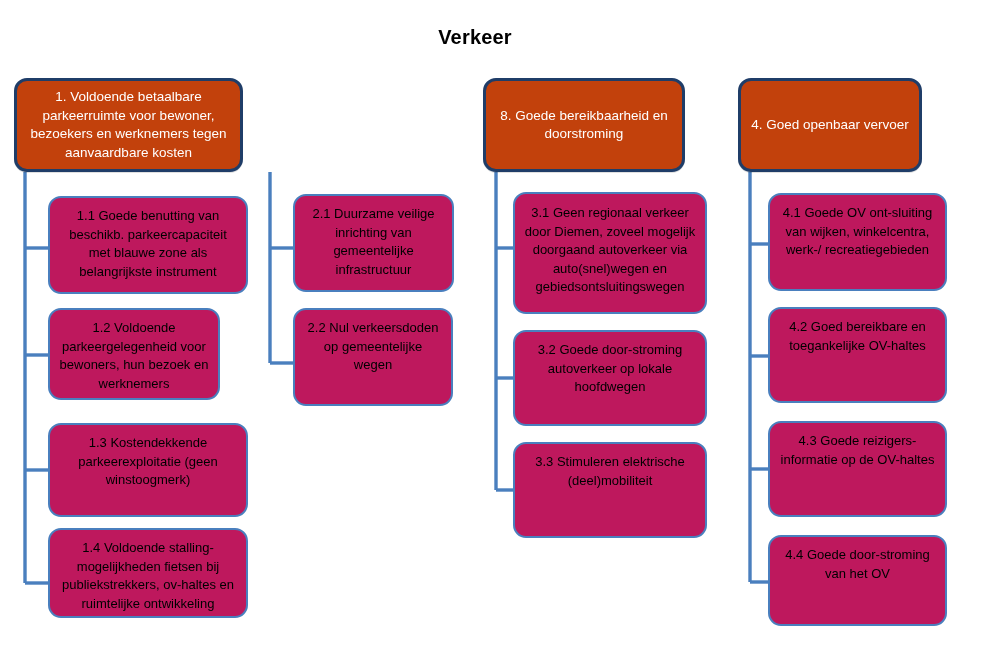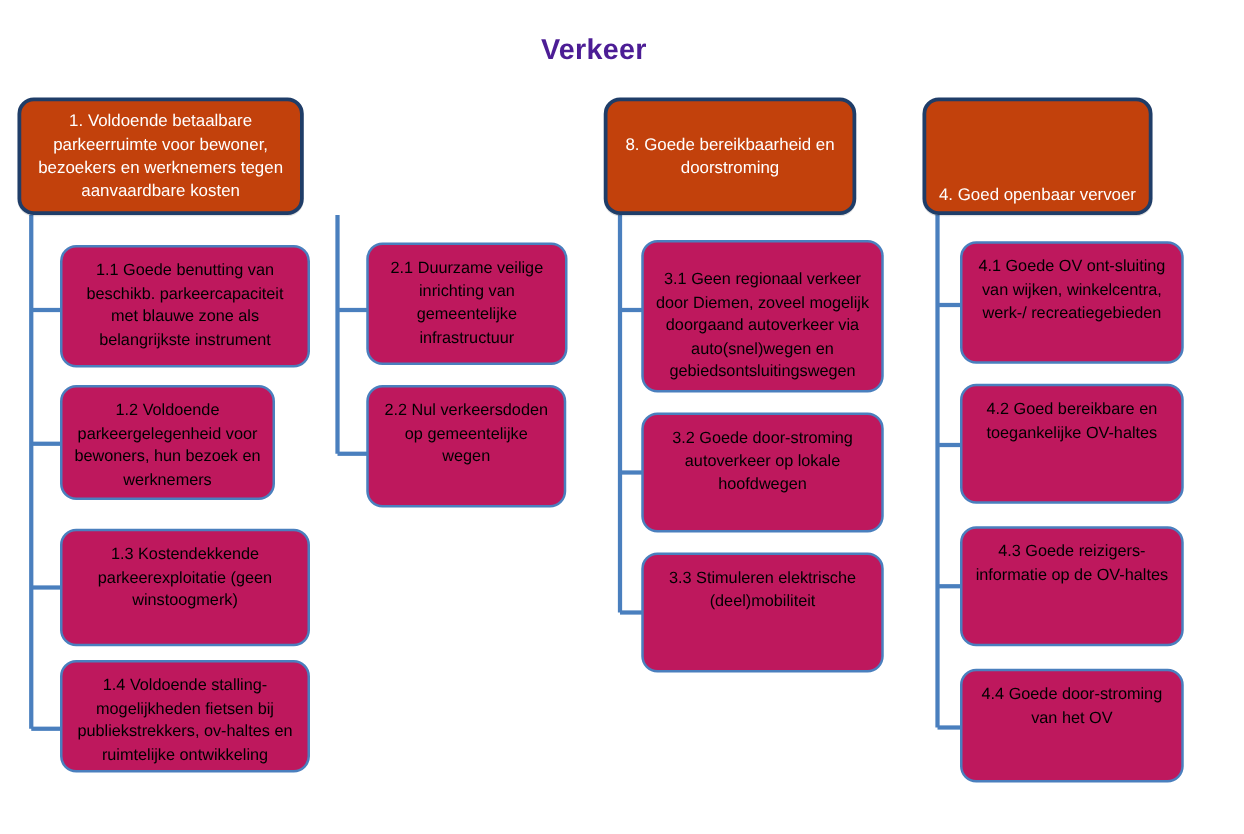--- a/index.html
+++ b/index.html
@@ -11,23 +11,23 @@
     overflow:hidden;
     -webkit-font-smoothing:antialiased;
   }
   #canvas{position:absolute;left:0;top:0;width:995px;height:667px;}
 
   
   .title{
     position:absolute;
     left:0;top:26px;width:950px;
     text-align:center;
-    font-size:23px;
+    font-size:20px;
     font-weight:bold;
-    color:#4c1d95;
+    color:#000000;
     letter-spacing:.2px;
   }
 
   
   .connectors{position:absolute;left:0;top:0;width:995px;height:667px;}
 
   
   .hbox{
     position:absolute;
     box-sizing:border-box;
@@ -55,21 +55,21 @@
     border-radius:13px;
     color:#000000;
     font-size:13px;
     line-height:18.5px;
     text-align:center;
     padding:9px 8px 6px 8px;
     overflow:hidden;
   }
   .sbox span{display:block;width:100%;}
   
-  .sbox.clipped{padding-top:20px;}
+  .sbox.clipped{padding-top:10px;}
 </style>
 </head>
 <body>
 
 <div id="canvas">
 
   <div class="title">Verkeer</div>
 
   <svg class="connectors" width="995" height="667" viewBox="0 0 995 667">
     <g stroke="#4a7fbe" stroke-width="3.4" fill="none" stroke-linecap="butt">
@@ -129,21 +129,21 @@
   <div class="sbox clipped" style="left:513px;top:192px;width:194px;height:122px;">
     <span>3.1 Geen regionaal verkeer door Diemen, zoveel mogelijk doorgaand autoverkeer via auto(snel)wegen en gebiedsontsluitingswegen</span>
   </div>
   <div class="sbox" style="left:513px;top:330px;width:194px;height:96px;">
     <span>3.2 Goede door-stroming autoverkeer op lokale hoofdwegen</span>
   </div>
   <div class="sbox" style="left:513px;top:442px;width:194px;height:96px;">
     <span>3.3 Stimuleren elektrische (deel)mobiliteit</span>
   </div>
 
-  <div class="hbox" style="left:738px;top:78px;width:184px;height:94px;align-items:flex-end;">
+  <div class="hbox" style="left:738px;top:78px;width:184px;height:94px;">
     <span>4. Goed openbaar vervoer</span>
   </div>
 
   <div class="sbox" style="left:768px;top:193px;width:179px;height:98px;">
     <span>4.1 Goede OV ont-sluiting van wijken, winkelcentra, werk-/ recreatiegebieden</span>
   </div>
   <div class="sbox" style="left:768px;top:307px;width:179px;height:96px;">
     <span>4.2 Goed bereikbare en toegankelijke OV-haltes</span>
   </div>
   <div class="sbox" style="left:768px;top:421px;width:179px;height:96px;">

